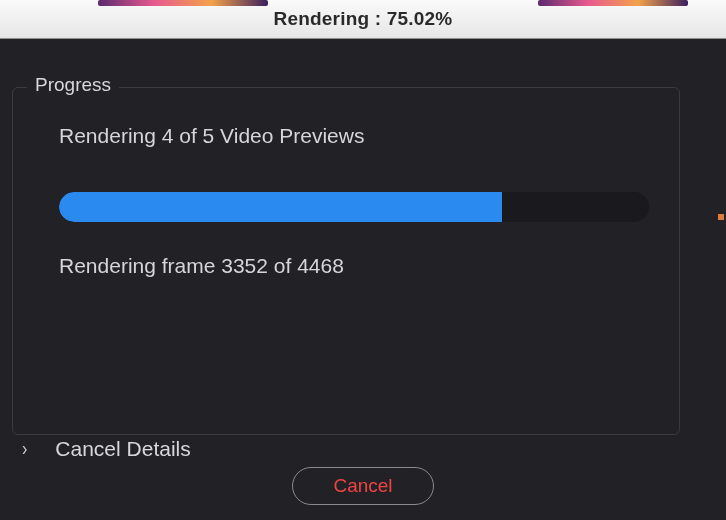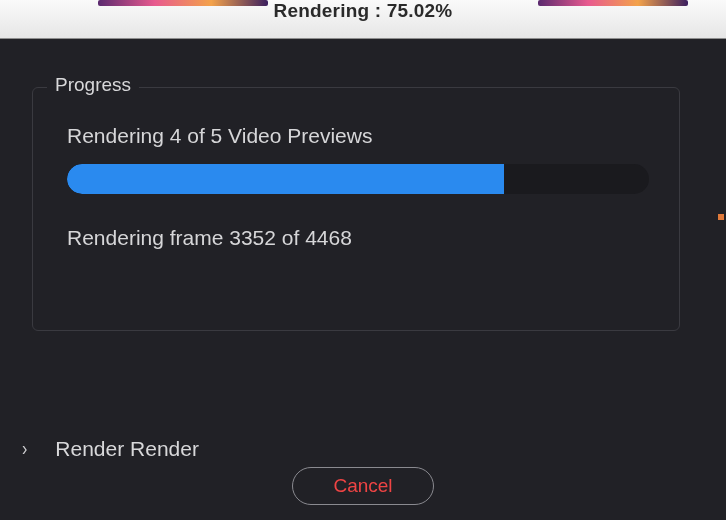--- a/index.html
+++ b/index.html
@@ -9,21 +9,21 @@
     height: 520px;
     background: #000;
     font-family: -apple-system, "Segoe UI", "Helvetica Neue", Arial, sans-serif;
     overflow: hidden;
   }
   .titlebar {
     height: 38px;
     background: linear-gradient(to bottom, #fafafa, #e6e6e6);
     border-bottom: 1px solid #8e8e8e;
     display: flex;
-    align-items: flex-start;
+    align-items: center;
     justify-content: center;
     font-size: 19px;
     font-weight: 600;
     color: #2a2a2a;
     letter-spacing: 0.2px;
   }
   .accent-bar {
     position: absolute;
     top: 0;
     height: 6px;
@@ -41,43 +41,43 @@
   .dialog-body {
     background: #212126;
     width: 100%;
     height: calc(520px - 38px);
     position: relative;
     color: #cfcfd2;
     box-sizing: border-box;
   }
   .progress-group {
     position: absolute;
-    left: 32px;
+    left: 12px;
     right: 46px;
     top: 48px;
     border: 1px solid #3a3a40;
     border-radius: 6px;
-    padding: 36px 30px 36px 34px;
-    height: 244px;
+    padding: 36px 30px 36px 46px;
+    height: 348px;
     box-sizing: border-box;
   }
   .group-legend {
     position: absolute;
     top: -14px;
     left: 14px;
     background: #212126;
     padding: 0 8px;
     font-size: 19px;
     color: #d8d8da;
     font-weight: 400;
   }
   .status-line {
     font-size: 21px;
     color: #d6d6d8;
-    margin-bottom: 16px;
+    margin-bottom: 44px;
   }
   .progress-track {
     width: 100%;
     height: 30px;
     background: #1a1a1e;
     border-radius: 15px;
     overflow: hidden;
     margin-bottom: 32px;
   }
   .progress-fill {
@@ -153,19 +153,19 @@
     <div class="progress-track">
       <div class="progress-fill" id="progress-fill" style="width: 75.02%;"></div>
     </div>
 
     <div class="frame-line">Rendering frame 3352 of 4468</div>
 
   </div>
 
   <div class="details-row">
     <span class="chevron">›</span>
-    <span class="details-label">Render Render</span>
+    <span class="details-label">Cancel Details</span>
   </div>
 
   <div class="button-row">
     <button class="cancel-btn">Cancel</button>
   </div>
 </div>
 
 </body></html>

